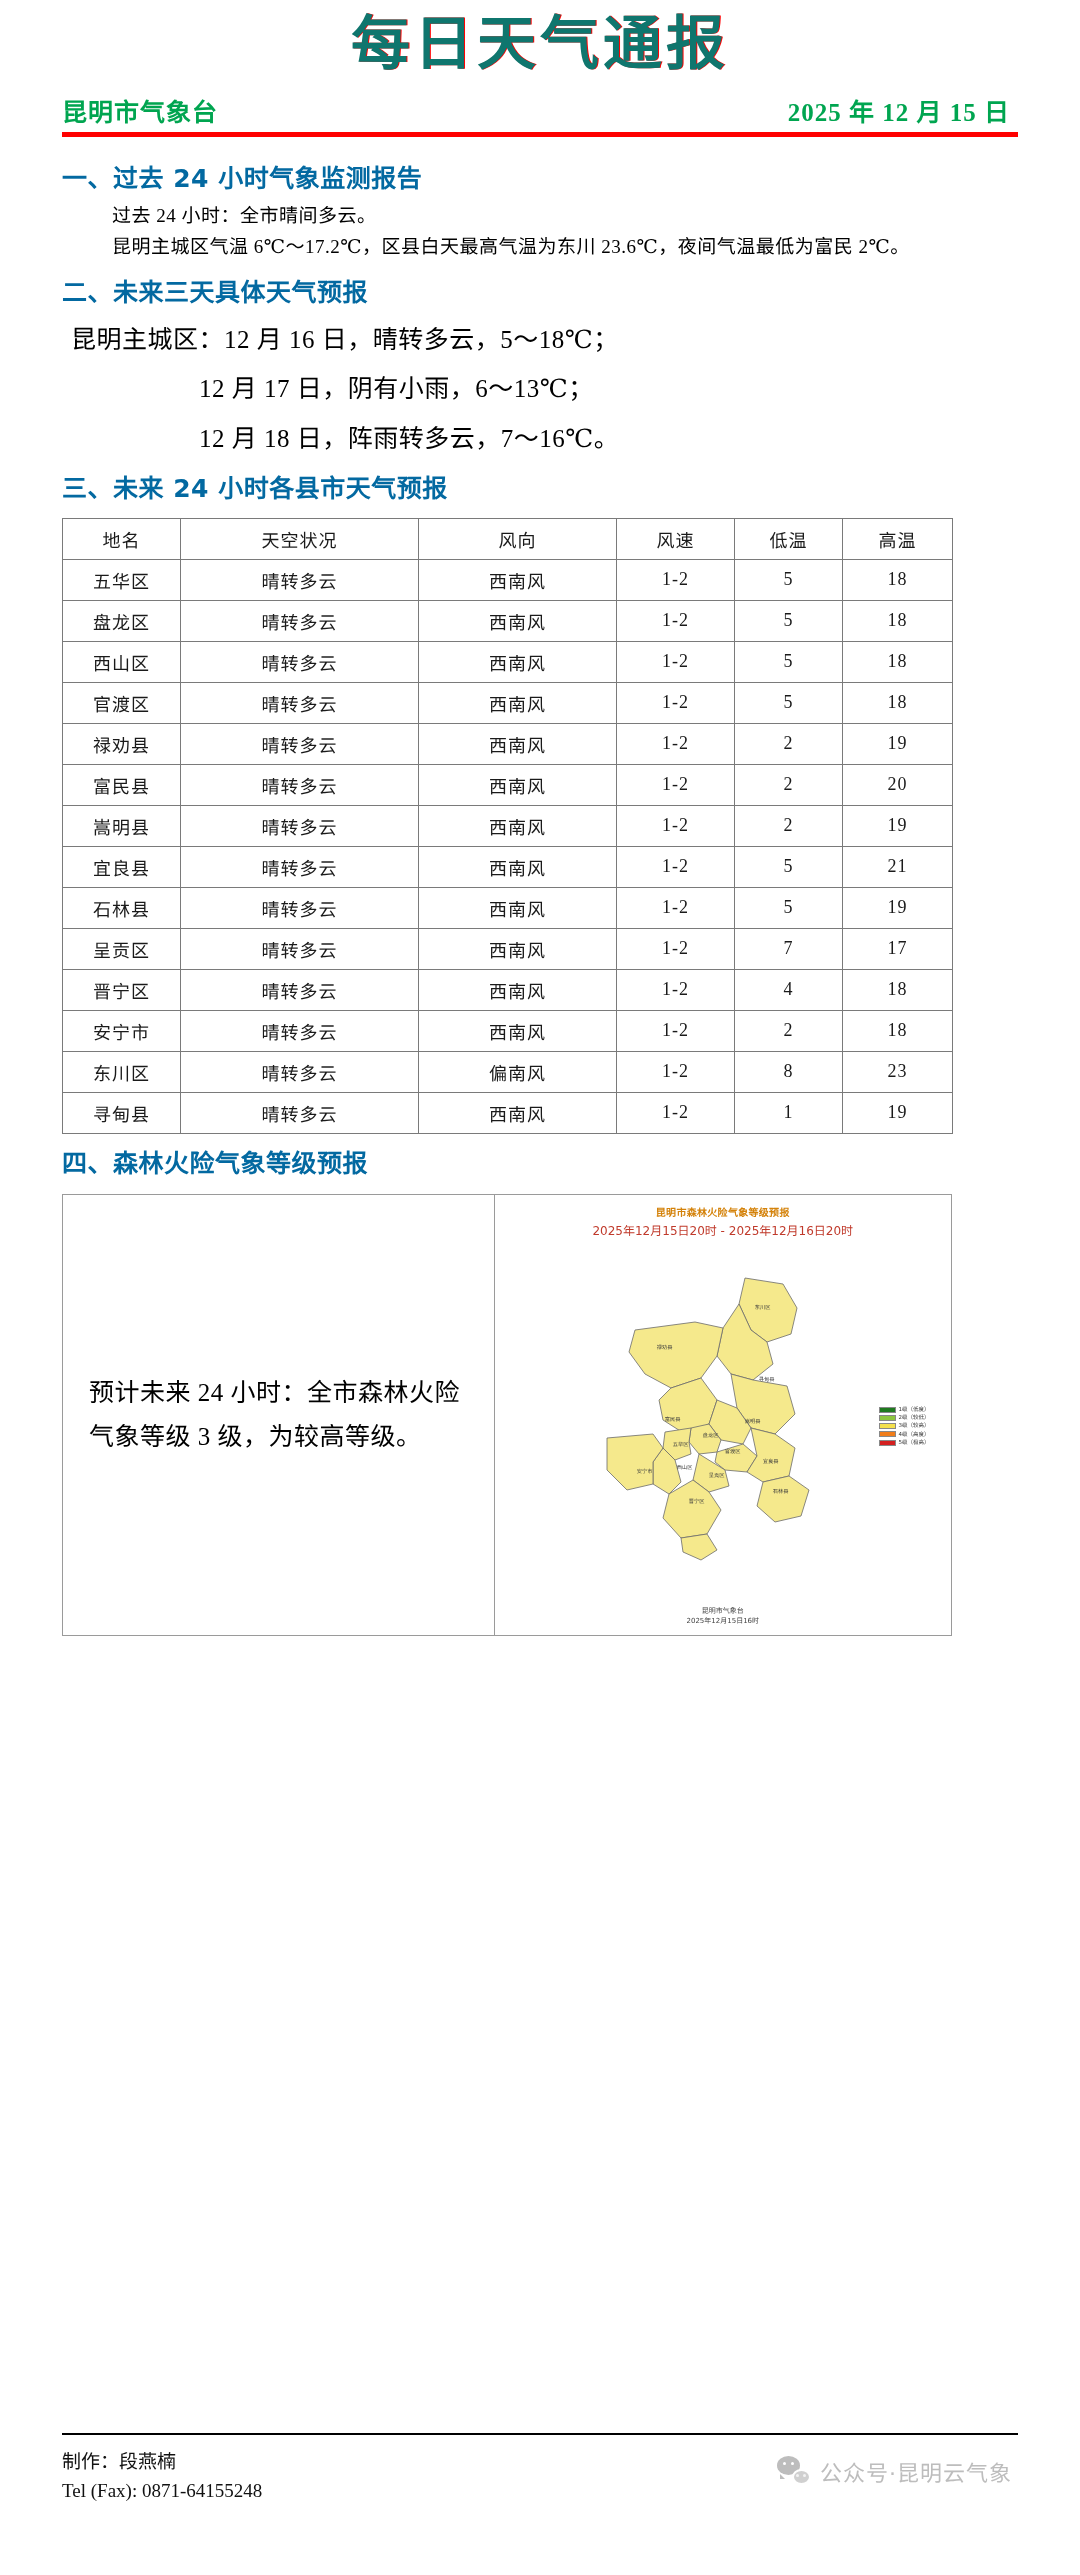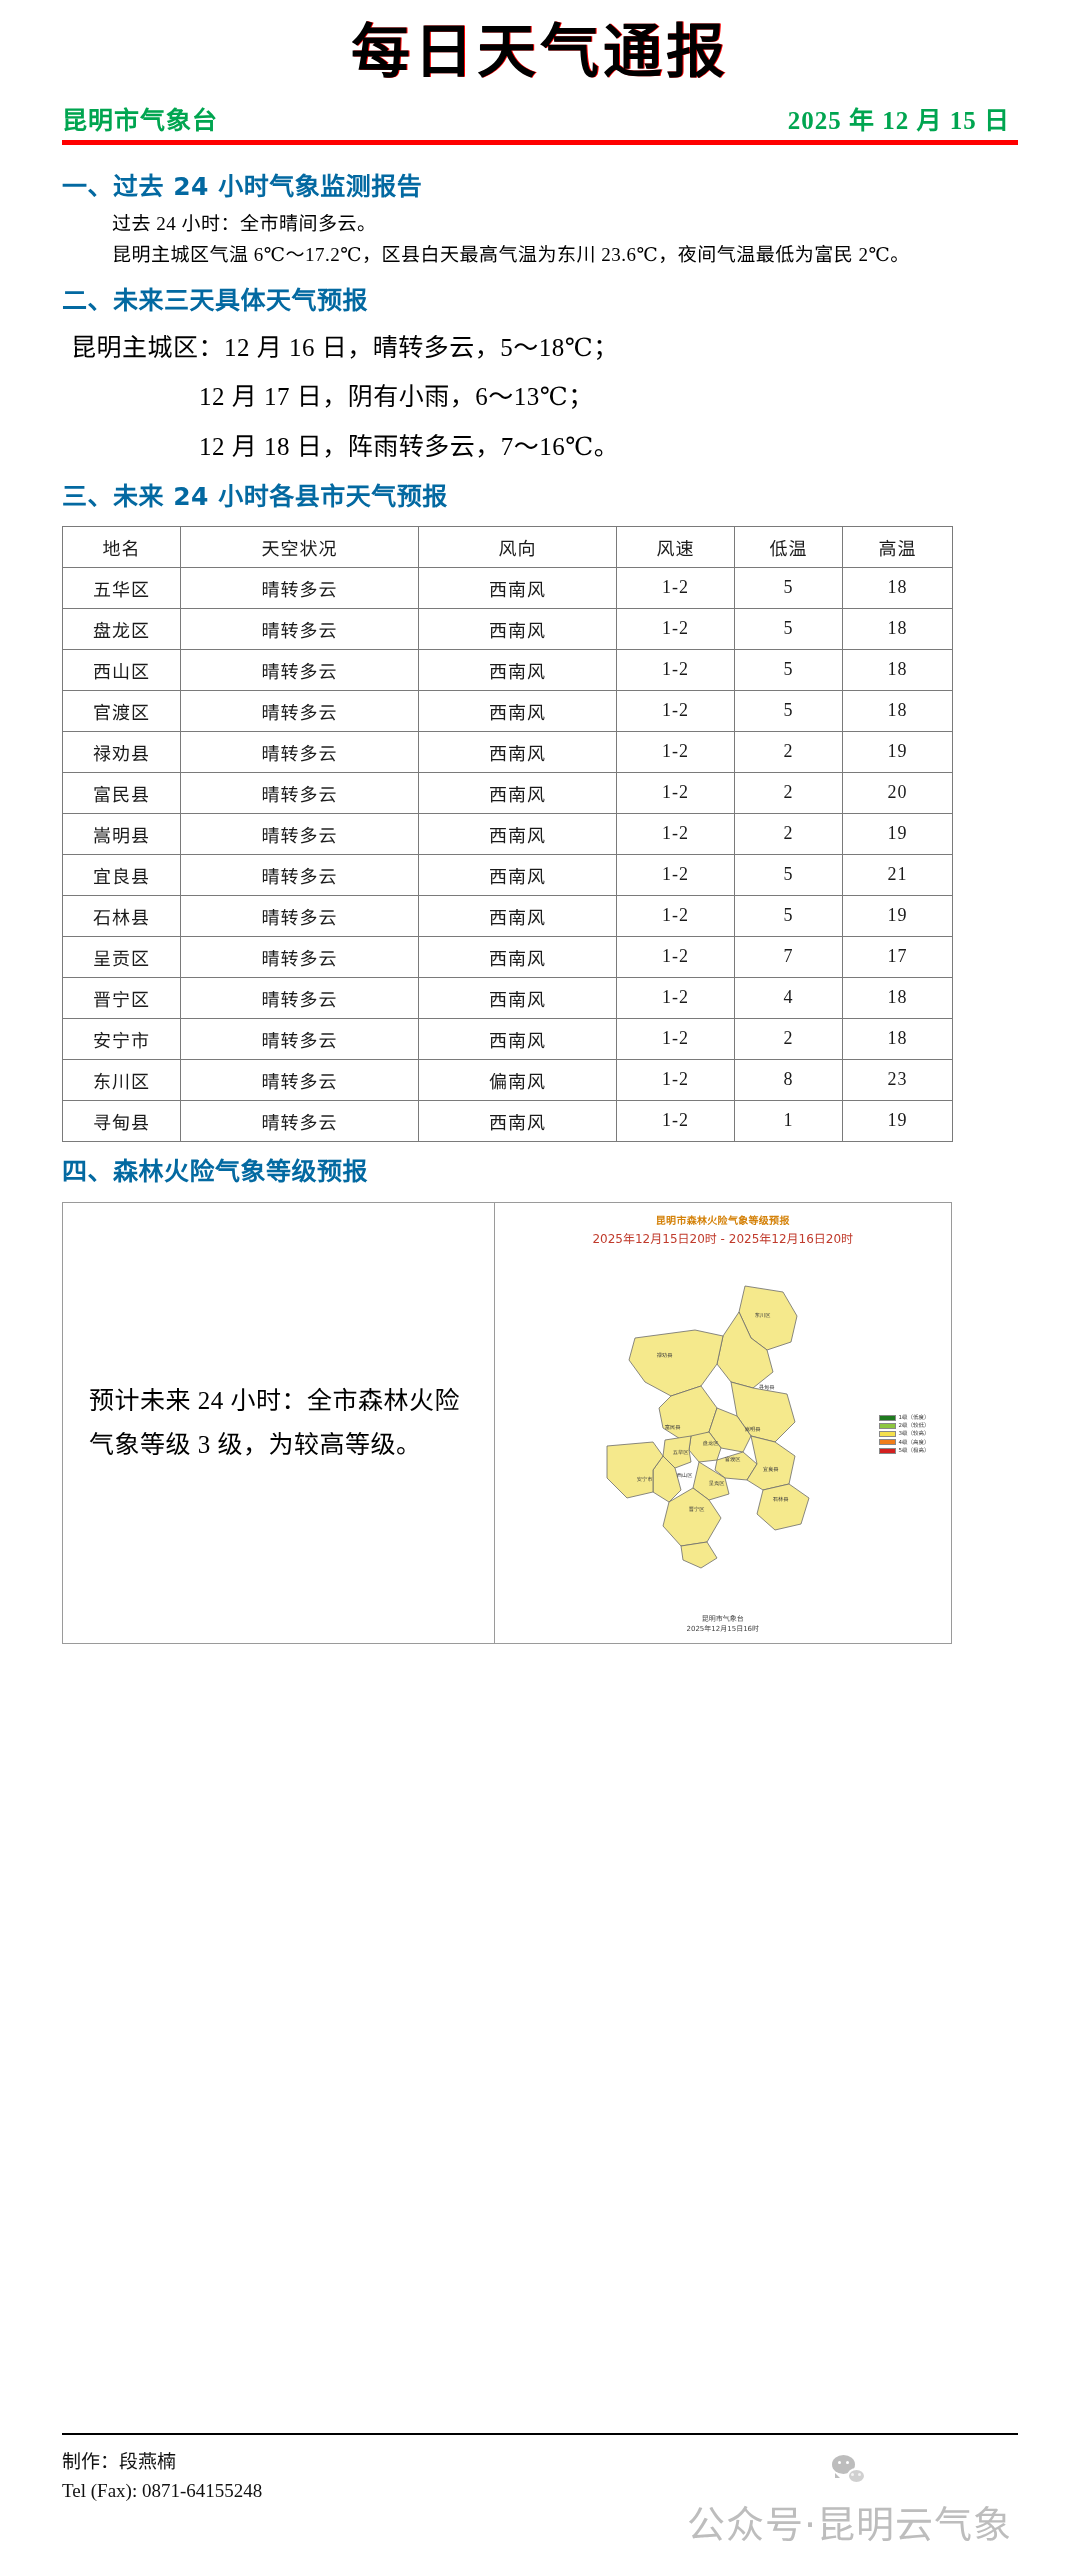--- a/index.html
+++ b/index.html
@@ -21,26 +21,26 @@
   .page {
     width: 1080px;
     height: 2575px;
     position: relative;
     padding: 0;
   }
 
   
   .doc-title {
     text-align: center;
-    color: #000000;
+    color: #0f766e;
     font-family: "DejaVu Serif", "Liberation Serif", serif;
     font-weight: bold;
     font-size: 59px;
     letter-spacing: 4px;
-    padding-top: 18px;
+    padding-top: 10px;
     line-height: 1.15;
     text-shadow: 1px 0 0 #ff0000;
   }
 
   .masthead {
     margin: 22px 62px 0 62px;
     display: flex;
     align-items: flex-end;
     justify-content: space-between;
   }
@@ -220,26 +220,25 @@
     line-height: 1.55;
     color: #111;
     font-family: "Liberation Serif", "DejaVu Serif", serif;
   }
   .footer-left .fl-row { white-space: nowrap; }
   .watermark {
     display: flex;
     align-items: center;
     gap: 9px;
     color: #bdbdbd;
-    font-size: 38px;
+    font-size: 22px;
     font-family: "DejaVu Sans", "Liberation Sans", sans-serif;
     letter-spacing: 1px;
     padding-top: 8px;
     padding-right: 6px;
-    flex-direction: column;
   }
   .wechat-glyph {
     position: relative;
     width: 34px; height: 30px;
     flex: none;
   }
   .wechat-glyph .bub-a {
     position: absolute;
     width: 23px; height: 19px;
     border-radius: 50%;

